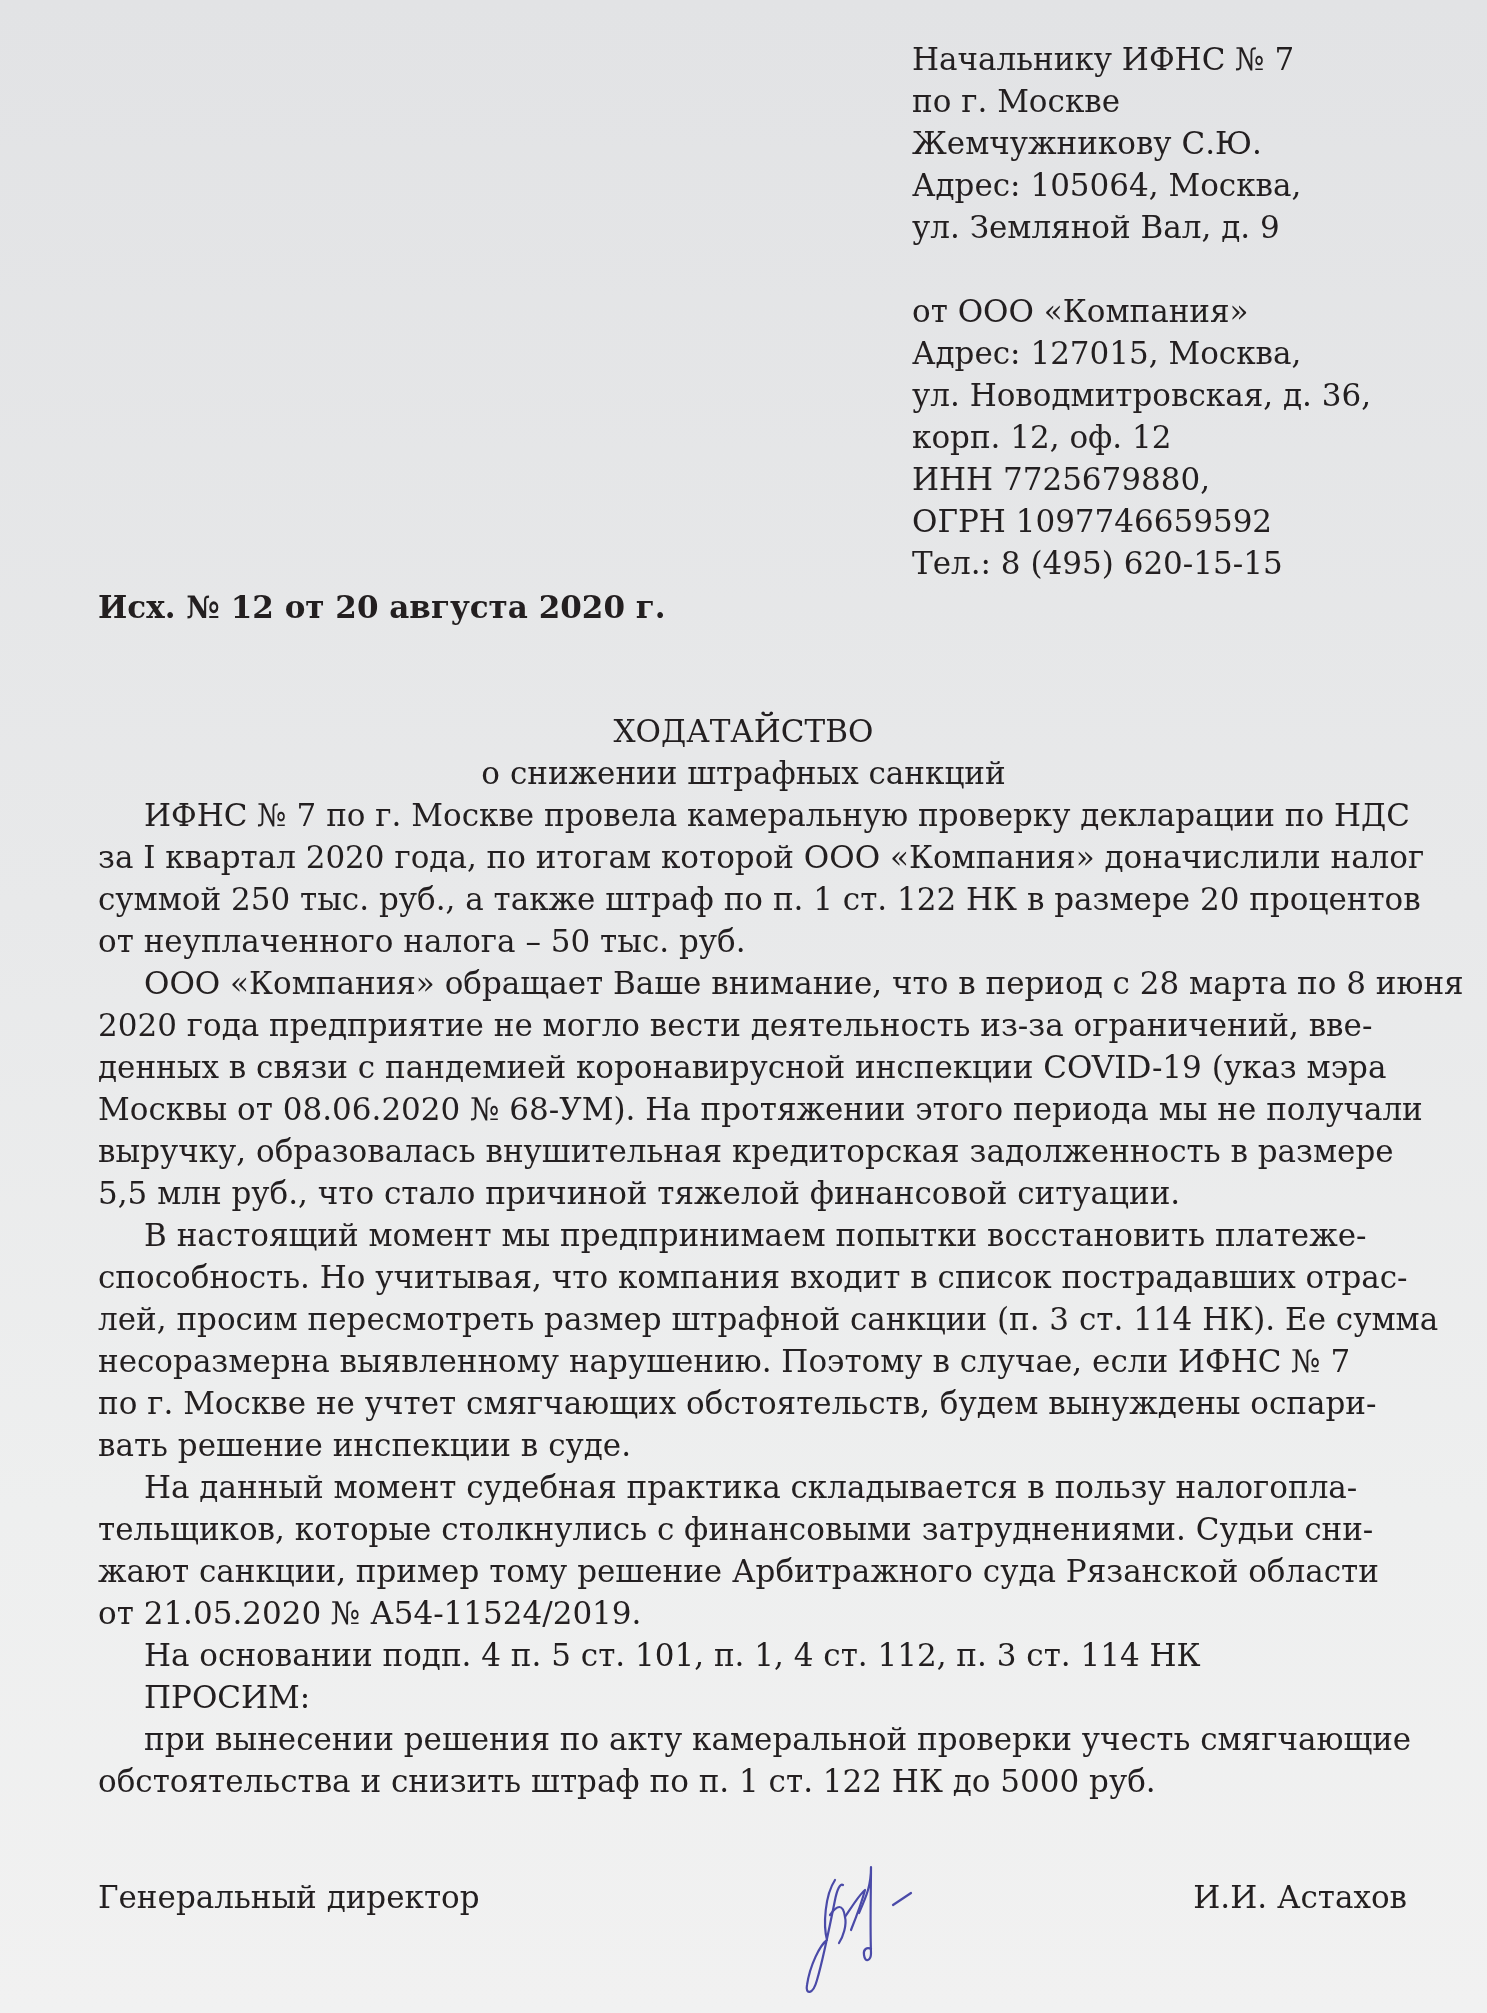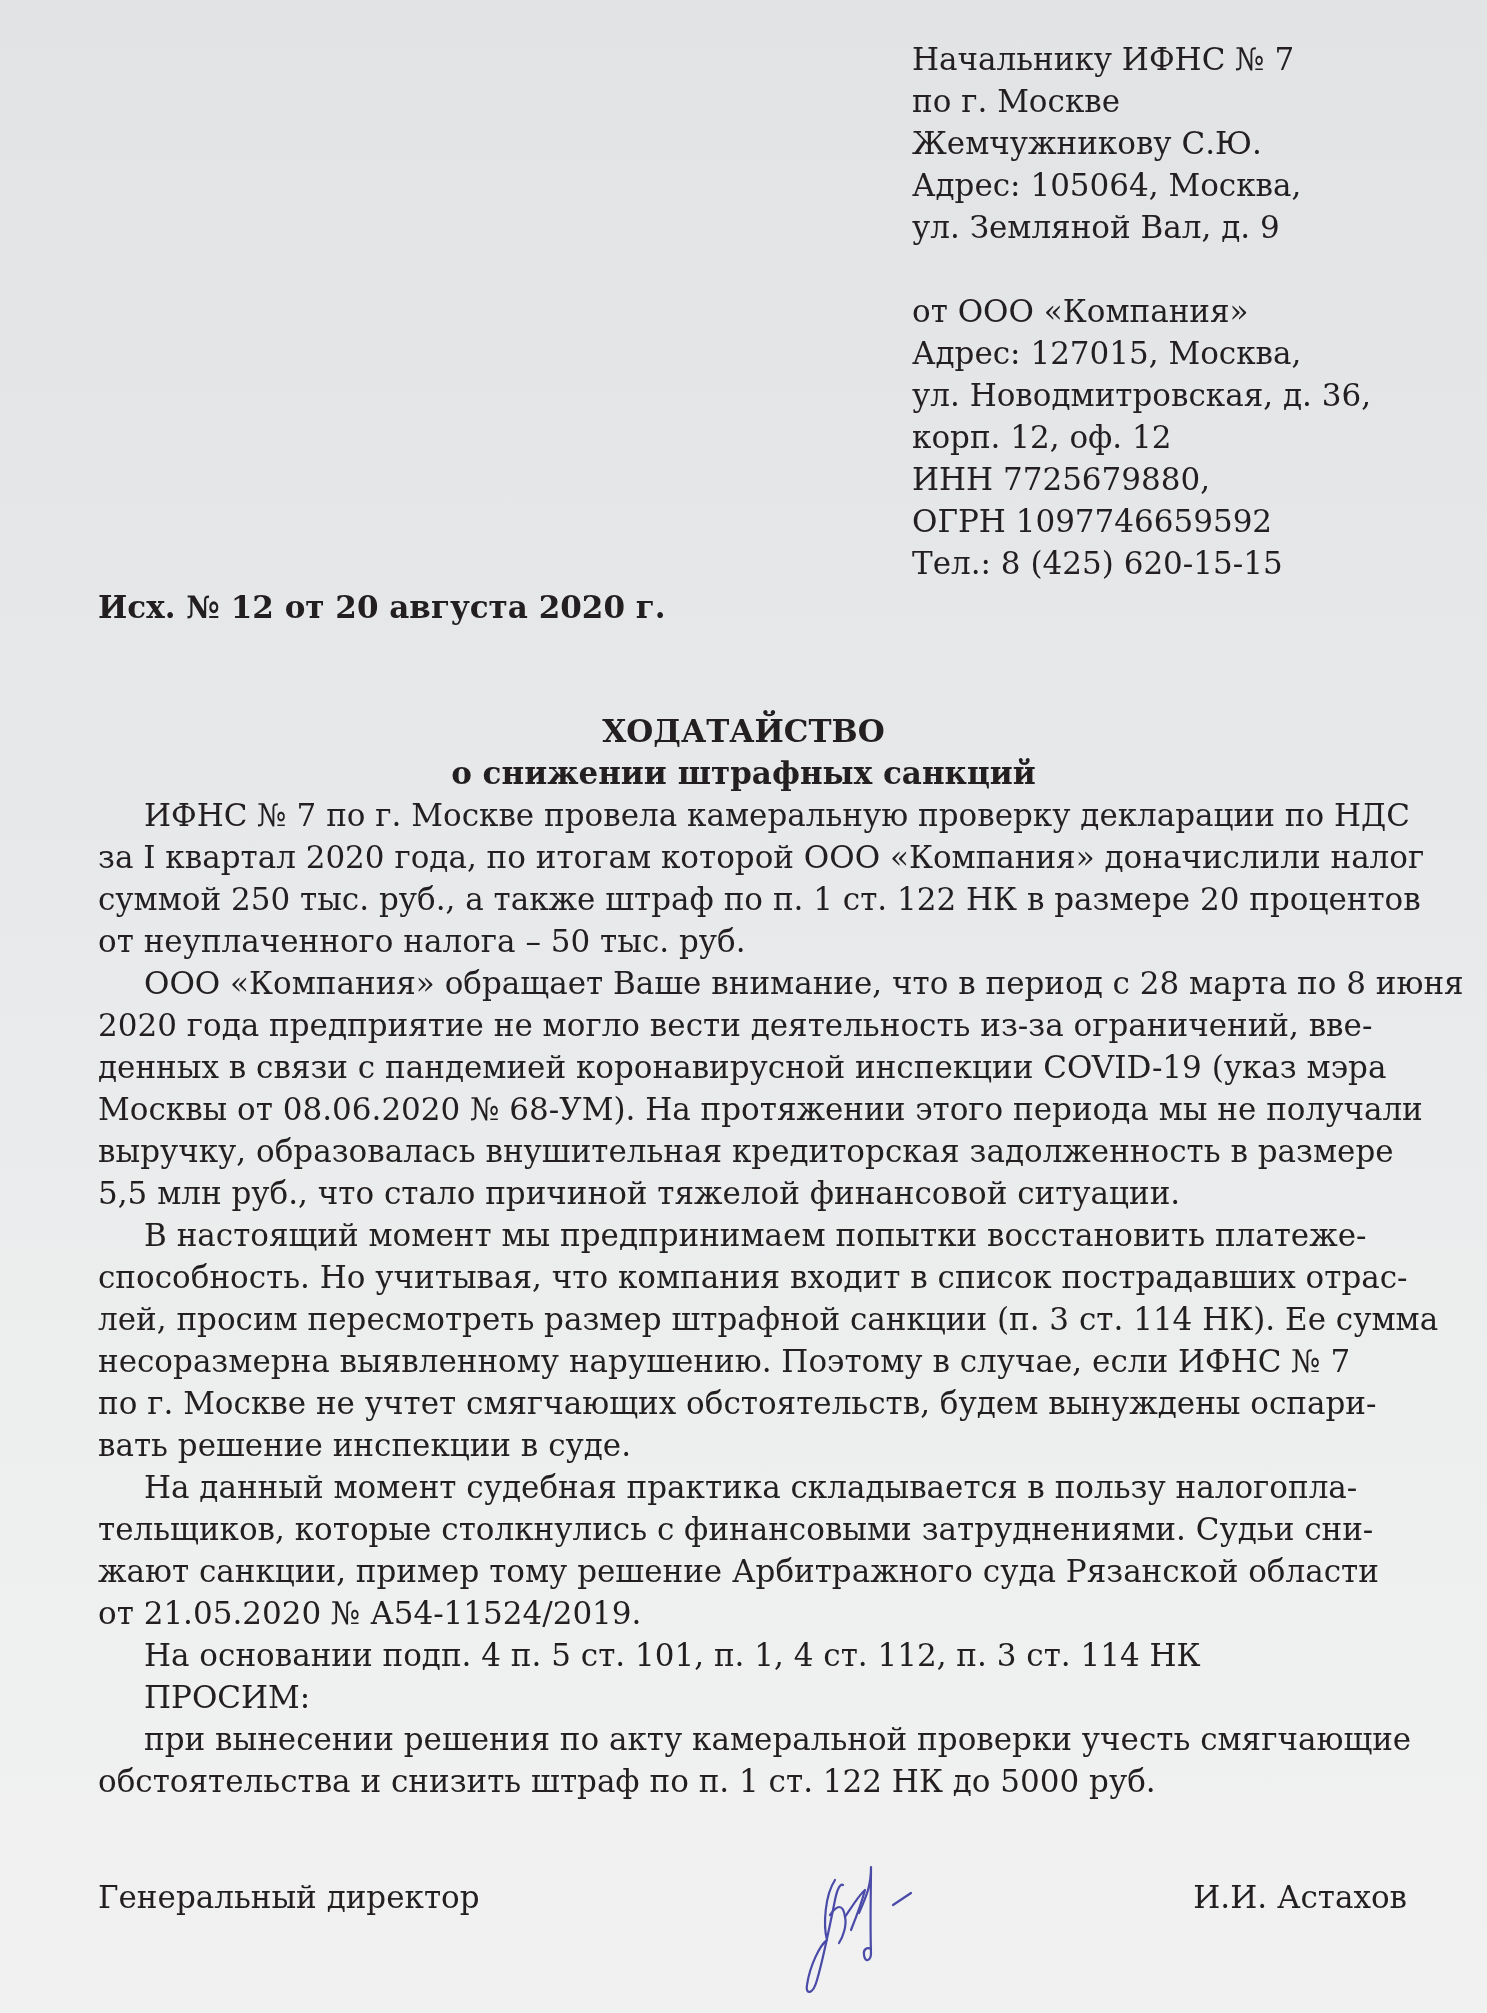--- a/index.html
+++ b/index.html
@@ -8,21 +8,21 @@
     background: linear-gradient(#e2e3e5 0%, #e8e9ea 45%, #eeefef 75%, #f1f1f1 100%);
     font-family: "DejaVu Serif", "Liberation Serif", serif;
     color:#231f20;
   }
   .page { position:absolute; left:0; top:0; width:1487px; height:1707px; }
   .txt { font-size:31px; line-height:42px; }
   .addressee { position:absolute; left:912px; top:38px; }
   .sender { position:absolute; left:912px; top:290px; }
   .line { display:block; white-space:nowrap; }
   .outgoing { position:absolute; left:98px; top:586px; white-space:nowrap;font-weight:bold; }
-  .title-block { position:absolute; left:0; width:1487px; top:710px; text-align:center; font-weight:bold; }
+  .title-block { position:absolute; left:0; width:1487px; top:710px; text-align:center; font-weight:normal; }
   .title-block .line { text-align:center; }
   .body { position:absolute; left:98px; top:794px; width:1300px; }
   .body .line { white-space:nowrap; }
   .indent { padding-left:46px; }
   .footer-pos { position:absolute; left:98px; top:1876px; white-space:nowrap; }
   .footer-name { position:absolute; right:80px; top:1876px; white-space:nowrap;margin-left:28px; }
   .signature { position:absolute; left:775px; top:1845px; width:180px; height:160px; }
 </style>
 </head>
 <body>
@@ -37,21 +37,21 @@
     <span class="line">ул. Земляной Вал, д. 9</span>
   </div>
 
   <div class="sender txt">
     <span class="line">от ООО «Компания»</span>
     <span class="line">Адрес: 127015, Москва,</span>
     <span class="line">ул. Новодмитровская, д. 36,</span>
     <span class="line">корп. 12, оф. 12</span>
     <span class="line">ИНН 7725679880,</span>
     <span class="line">ОГРН 1097746659592</span>
-    <span class="line">Тел.: 8 (425) 620-15-15</span>
+    <span class="line">Тел.: 8 (495) 620-15-15</span>
   </div>
 
   <div class="outgoing txt">Исх. № 12 от 20 августа 2020 г.</div>
 
   <div class="title-block txt">
     <span class="line">ХОДАТАЙСТВО</span>
     <span class="line">о снижении штрафных санкций</span>
   </div>
 
   <div class="body txt" id="body-text">

